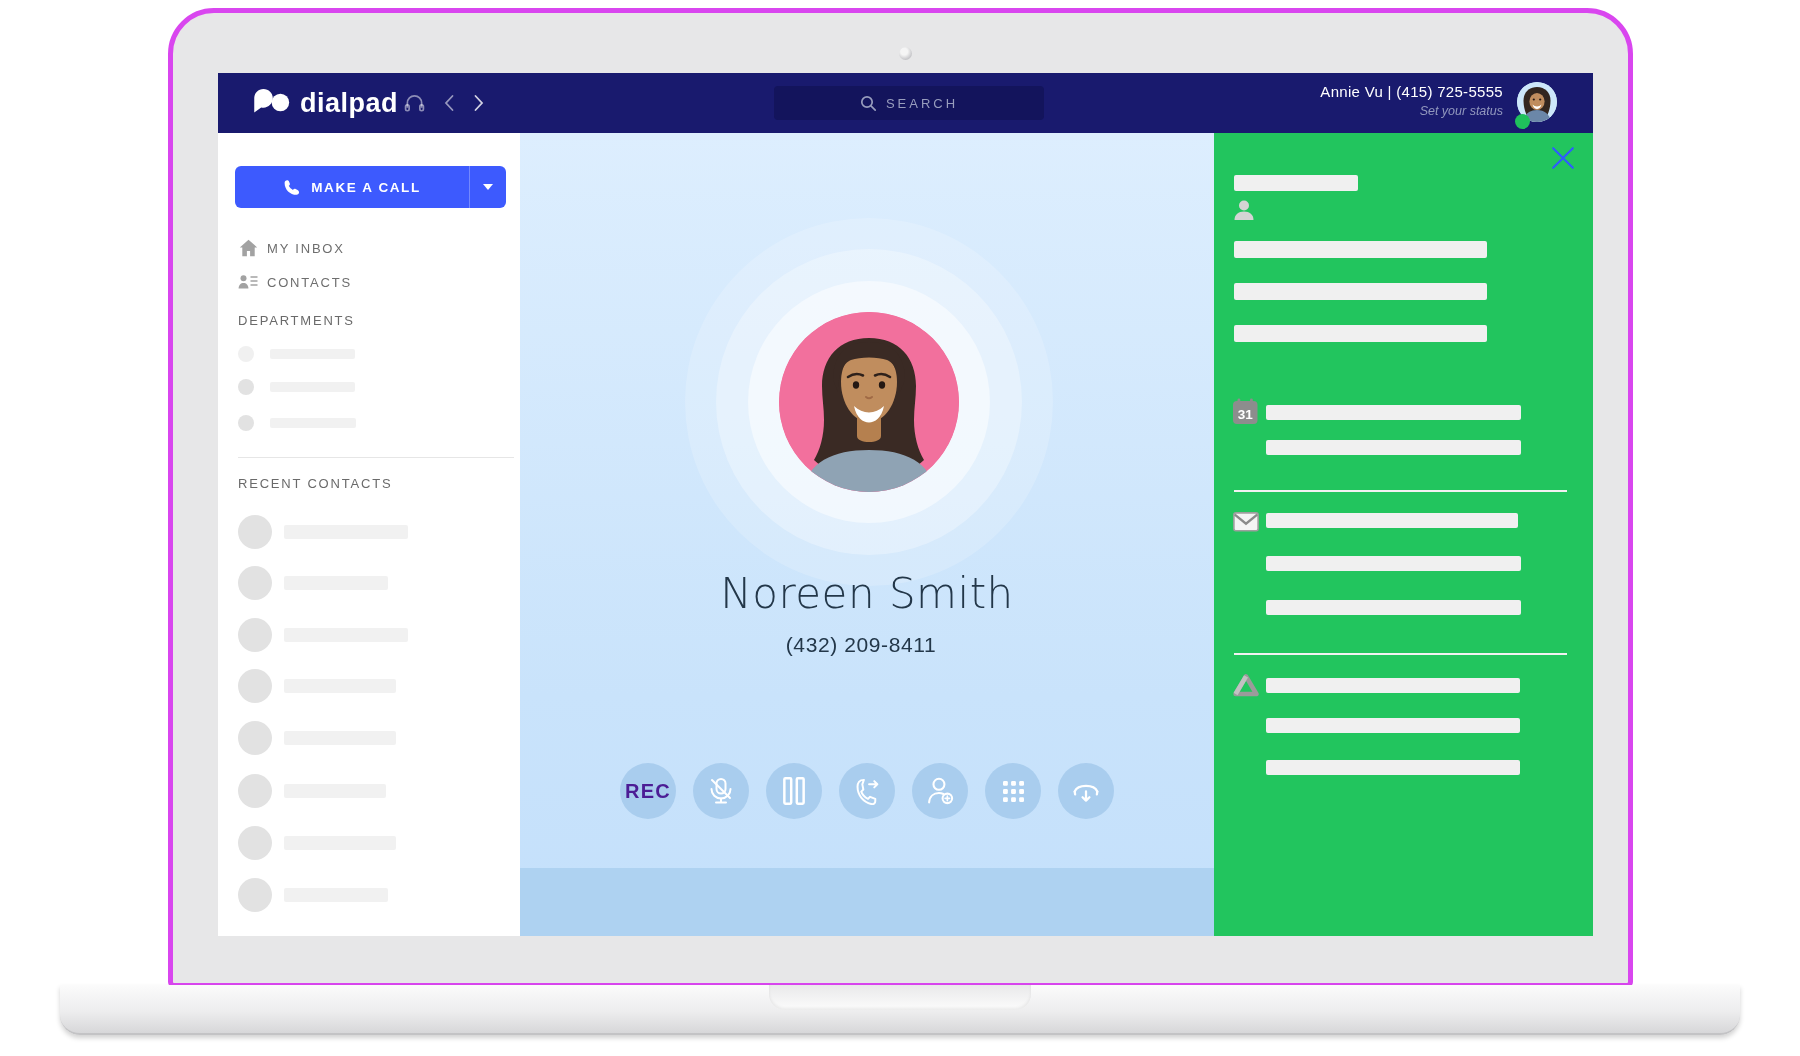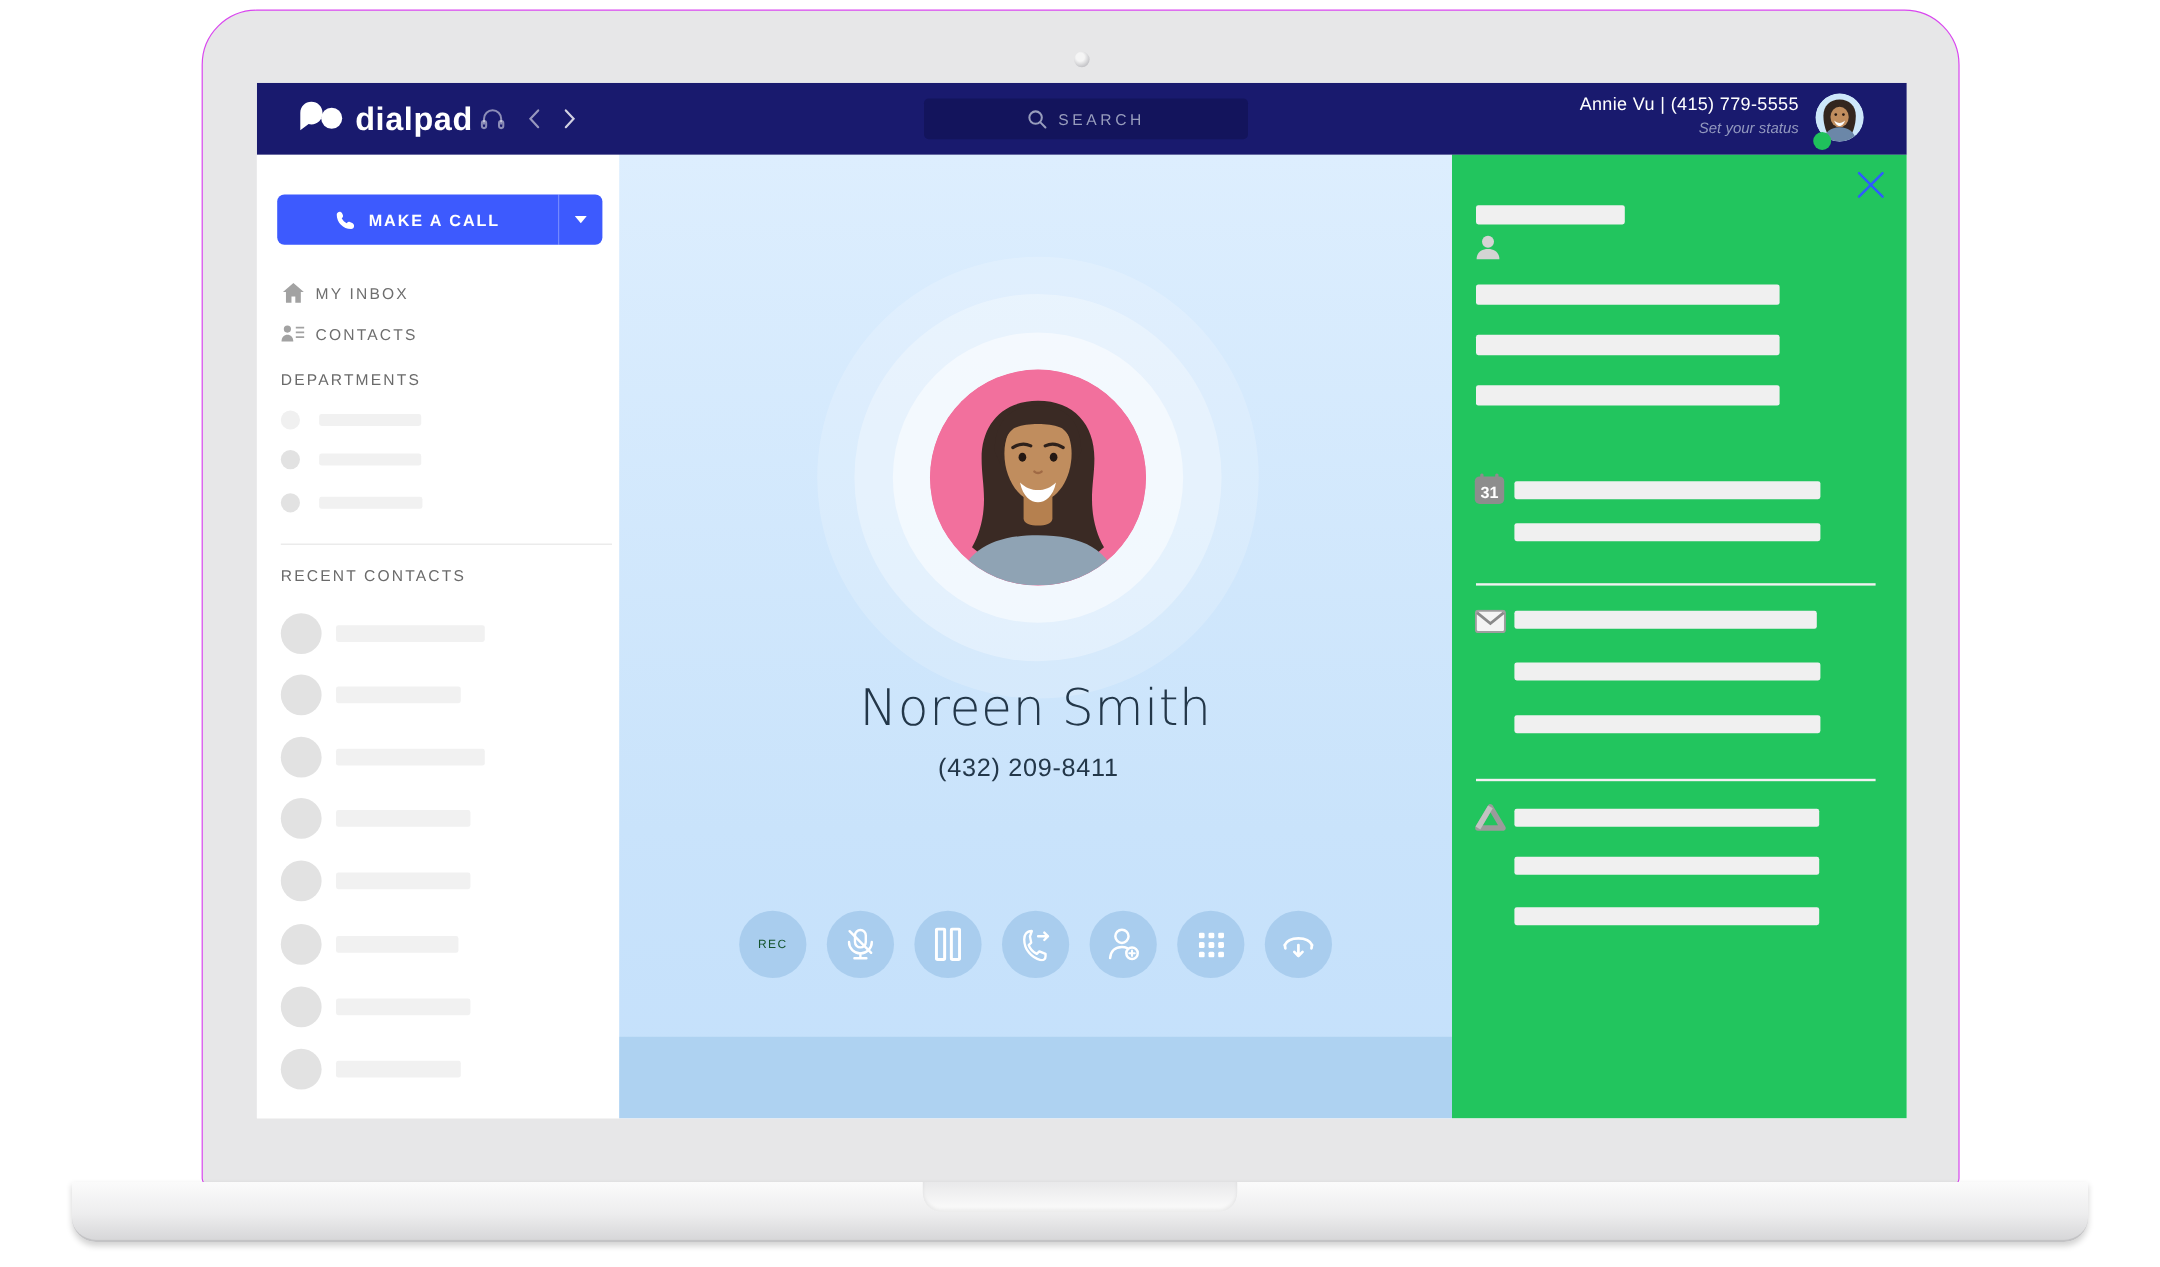--- a/index.html
+++ b/index.html
@@ -1,21 +1,21 @@
 <!DOCTYPE html>
 <html><head>
 <meta charset="utf-8">
 <style>
   html,body{margin:0;padding:0;background:#ffffff;}
   body{width:1800px;height:1056px;font-family:"Liberation Sans",sans-serif;-webkit-font-smoothing:antialiased;}
   .stage{position:relative;width:1800px;height:1056px;overflow:hidden;}
 
   
   .laptop-screen{position:absolute;left:168px;top:8px;width:1465px;height:980px;
-    background:#e7e7e8;border:1px solid #d946ef;border-radius:46px 46px 6px 6px;box-sizing:border-box;}
+    background:#e7e7e8;border:5px solid #d946ef;border-radius:46px 46px 6px 6px;box-sizing:border-box;}
   .camera{position:absolute;left:726px;top:34px;width:13px;height:13px;border-radius:50%;
     background:radial-gradient(circle at 40% 35%,#f5f5f5 0 30%,#c7c7ca 70%,#b5b5b8);}
   .laptop-base{position:absolute;left:60px;top:985px;width:1680px;height:48px;
     background:linear-gradient(180deg,#fbfbfb 0%,#ededee 55%,#d7d7d9 100%);
     border-radius:0 0 20px 20px;border-bottom:2px solid #c3c3c5;box-shadow:0 3px 5px rgba(0,0,0,.18);}
   .base-notch{position:absolute;left:709px;top:0;width:262px;height:25px;border-radius:0 0 16px 16px;
     background:linear-gradient(180deg,#e9e9ea,#fcfcfc);box-shadow:inset 0 -2px 3px rgba(0,0,0,.07);}
 
   
   .app{position:absolute;left:45px;top:60px;width:1375px;height:863px;background:#ffffff;overflow:hidden;}
@@ -56,21 +56,21 @@
   .ring.r3{left:165px;top:85px;width:368px;height:368px;background:rgba(255,255,255,.18);}
   .ring.r2{left:196px;top:116px;width:306px;height:306px;background:rgba(255,255,255,.30);}
   .ring.r1{left:228px;top:148px;width:242px;height:242px;background:rgba(255,255,255,.50);}
   .call-avatar{position:absolute;left:259px;top:179px;width:180px;height:180px;border-radius:50%;background:#f2709d;overflow:hidden;}
   .contact-name{position:absolute;left:0;top:436px;width:694px;text-align:center;color:#233749;
     font-size:42px;font-weight:300;letter-spacing:.5px;font-family:"DejaVu Sans",sans-serif;}
   .contact-number{position:absolute;left:0;top:500px;width:682px;text-align:center;color:#233749;font-size:21px;letter-spacing:.6px;}
   .controls{position:absolute;left:100px;top:630px;display:flex;gap:17px;}
   .ctl{width:56px;height:56px;border-radius:50%;background:#a9cdee;display:flex;align-items:center;justify-content:center;
     border:none;cursor:pointer;padding:0;}
-  .ctl-rec{color:#14532d;font-size:10px;font-weight:normal;letter-spacing:1.2px;}
+  .ctl-rec{color:#4c1d95;font-size:20px;font-weight:bold;letter-spacing:1.2px;}
   .call-bottom-strip{position:absolute;left:0;bottom:0;width:694px;height:68px;background:#aed2f1;}
 
   
   .context-panel{position:absolute;left:996px;top:60px;width:379px;height:803px;background:#22c55e;}
   .close-btn{position:absolute;right:16px;top:12px;width:26px;height:26px;background:none;border:none;padding:0;cursor:pointer;}
   .cx-bar{position:absolute;background:#f0f0f0;border-radius:2px;height:17px;}
   .cx-divider{position:absolute;left:20px;right:26px;height:2px;background:#f1f1f1;}
   .cx-icon{position:absolute;left:19px;}
 </style>
 </head>
@@ -120,21 +120,21 @@
           <span style="display:flex;">
             <svg width="17" height="17" viewBox="0 0 17 17" fill="none" stroke="#989dbd" stroke-width="1.7" stroke-linecap="round">
               <circle cx="7" cy="7" r="5.2"></circle>
                 <path d="M11.2 11.2 L15.2 15.2"></path>
             </svg>
           </span>
           <span>SEARCH</span>
         </div>
 
         <div class="user-block">
-          <div class="user-name">Annie Vu | (415) 779-5555</div>
+          <div class="user-name">Annie Vu | (415) 725-5555</div>
           <div class="user-status">Set your status</div>
         </div>
 
         <div class="topbar-avatar">
           <div class="clip">
             <svg width="40" height="40" viewBox="0 0 40 40">
               <circle cx="20" cy="20" r="20" fill="#cde7fa"></circle>
               <path d="M20 5 c-8 0-13.5 5.5-13.5 13.5 0 8.5 3 15.5 6 19.5 h15 c3-4 6-11 6-19.5 C33.5 10.5 28 5 20 5 z" fill="#33261f"></path>
               <ellipse cx="20" cy="19.5" rx="7.6" ry="8.6" fill="#c08d5e"></ellipse>
               <path d="M6 40 c1.2-8 6.8-12 14-12 s12.8 4 14 12 z" fill="#6b87a8"></path>

